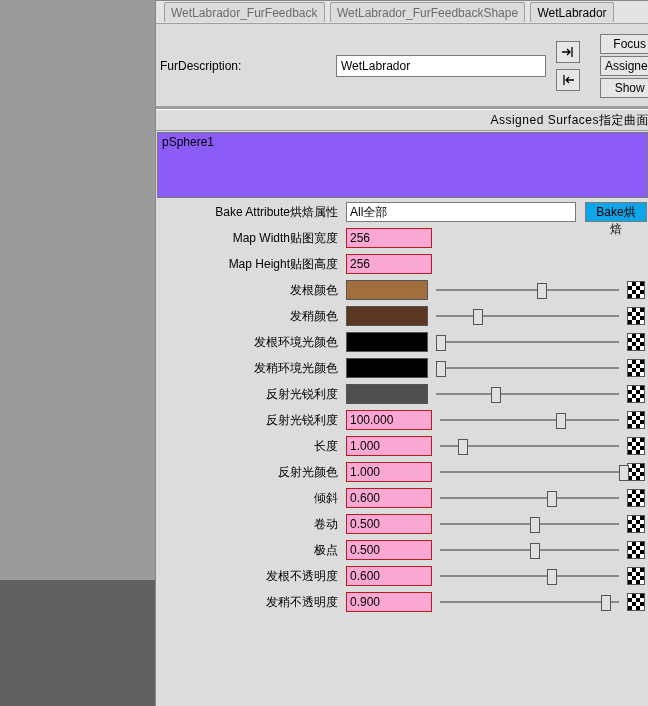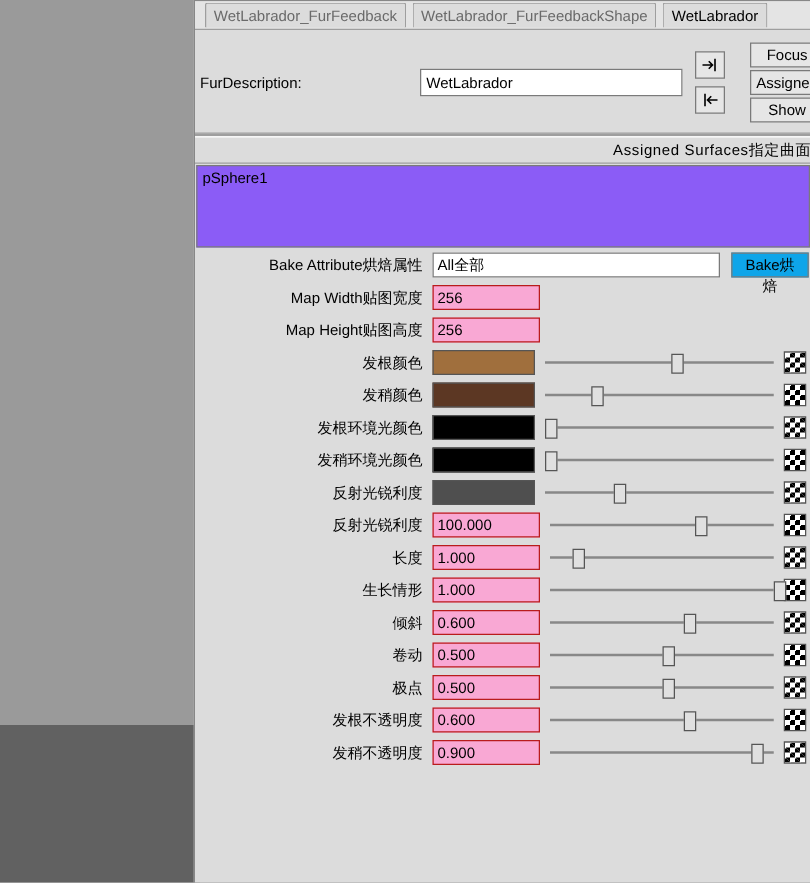--- a/index.html
+++ b/index.html
@@ -155,21 +155,21 @@
     <div class="row">
       <div class="rl">长度</div>
       <input class="numinput" value="1.000" style="">
       <div class="slider">
           <div class="track"></div>
           <div class="thumb" style="left:10%"></div>
         </div>
       <div class="checker"></div>
     </div>
     <div class="row">
-      <div class="rl">生长情形</div>
+      <div class="rl">反射光颜色</div>
       <input class="numinput" value="1.000" style="">
       <div class="slider">
           <div class="track"></div>
           <div class="thumb" style="left:100%"></div>
         </div>
       <div class="checker"></div>
     </div>
     <div class="row">
       <div class="rl">倾斜</div>
       <input class="numinput" value="0.600" style="">

